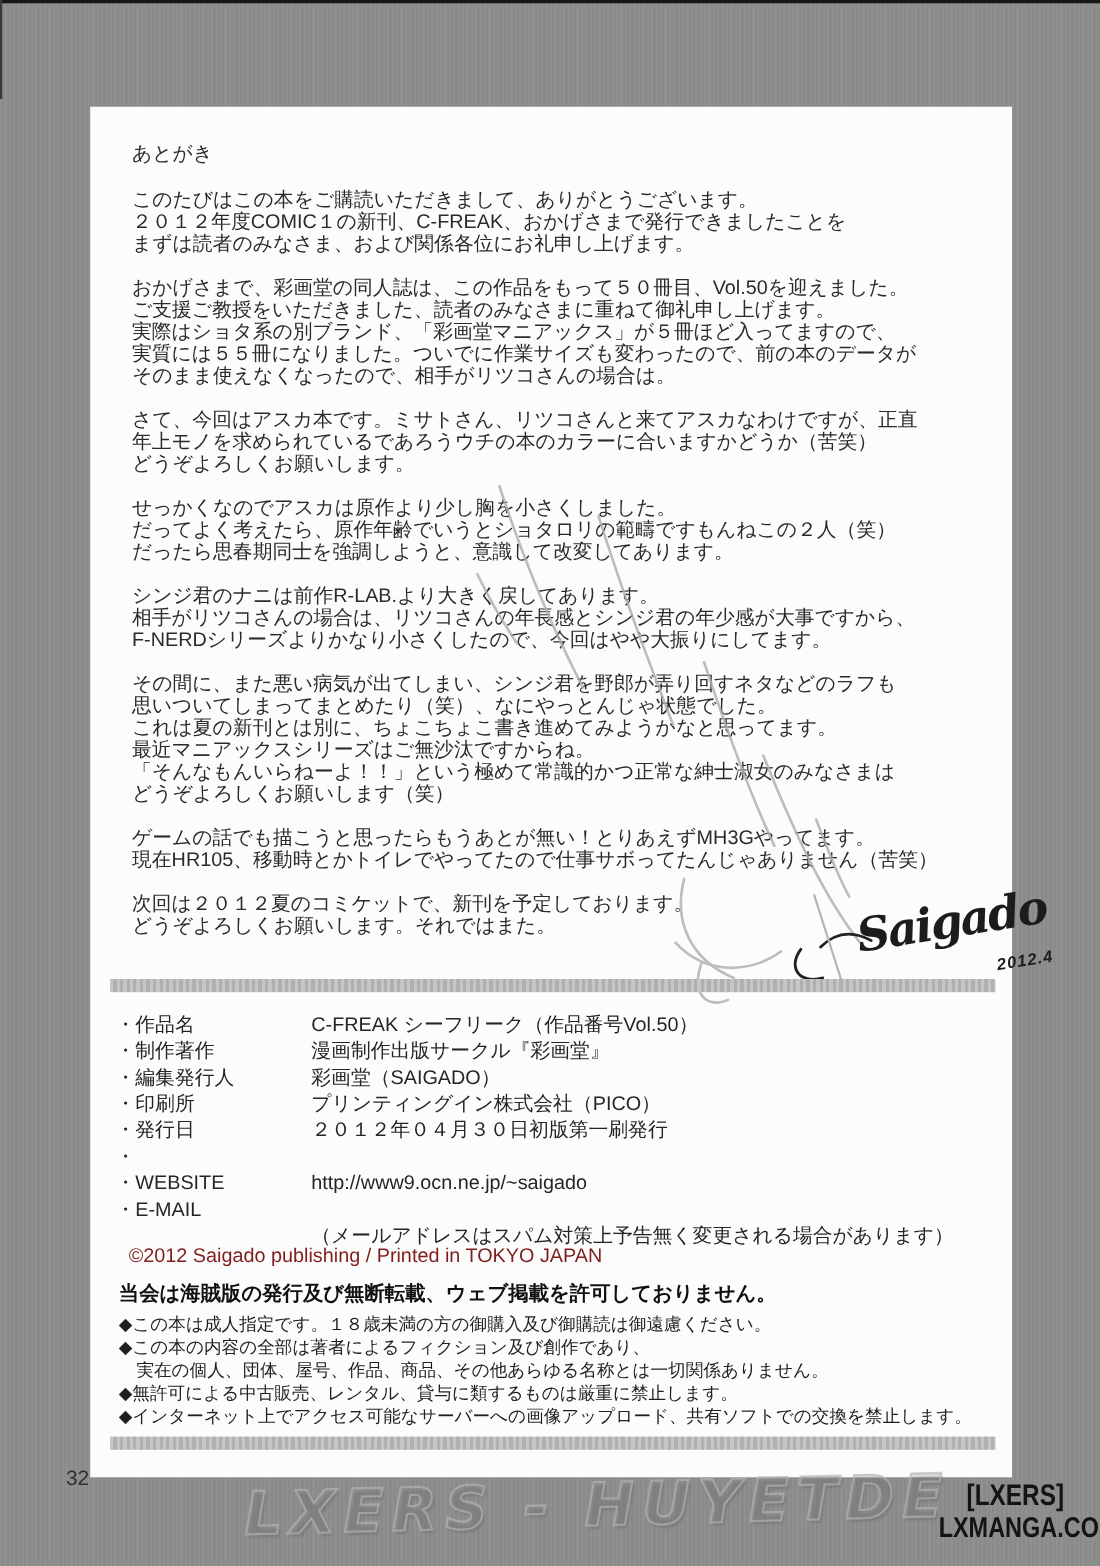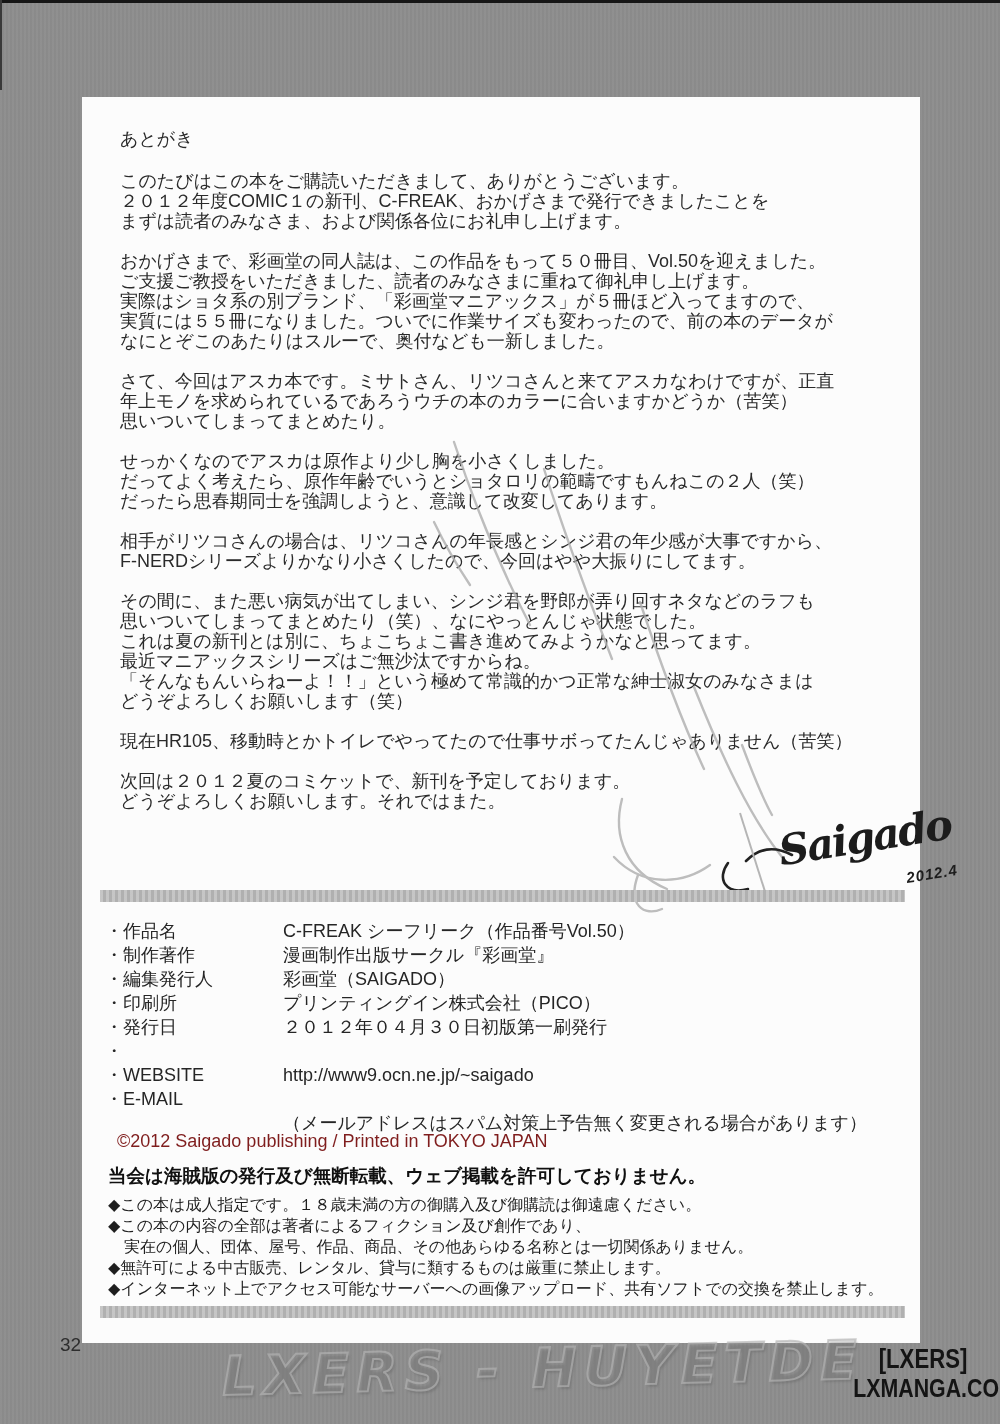--- a/index.html
+++ b/index.html
@@ -98,45 +98,47 @@
           <div class="para">
             <div class="tline">このたびはこの本をご購読いただきまして、ありがとうございます。</div>
             <div class="tline">２０１２年度COMIC１の新刊、C-FREAK、おかげさまで発行できましたことを</div>
             <div class="tline">まずは読者のみなさま、および関係各位にお礼申し上げます。</div>
           </div>
           <div class="para">
             <div class="tline">おかげさまで、彩画堂の同人誌は、この作品をもって５０冊目、Vol.50を迎えました。</div>
             <div class="tline">ご支援ご教授をいただきました、読者のみなさまに重ねて御礼申し上げます。</div>
             <div class="tline">実際はショタ系の別ブランド、「彩画堂マニアックス」が５冊ほど入ってますので、</div>
             <div class="tline">実質には５５冊になりました。ついでに作業サイズも変わったので、前の本のデータが</div>
-            <div class="tline">なにとぞこのあたりはスルーで、奥付なども一新しました。</div>
+            <div class="tline">そのまま使えなくなったので、相手がリツコさんの場合は。</div>
           </div>
           <div class="para">
             <div class="tline">さて、今回はアスカ本です。ミサトさん、リツコさんと来てアスカなわけですが、正直</div>
             <div class="tline">年上モノを求められているであろうウチの本のカラーに合いますかどうか（苦笑）</div>
-            <div class="tline">思いついてしまってまとめたり。</div>
+            <div class="tline">どうぞよろしくお願いします。</div>
           </div>
           <div class="para">
             <div class="tline">せっかくなのでアスカは原作より少し胸を小さくしました。</div>
             <div class="tline">だってよく考えたら、原作年齢でいうとショタロリの範疇ですもんねこの２人（笑）</div>
             <div class="tline">だったら思春期同士を強調しようと、意識して改変してあります。</div>
           </div>
           <div class="para">
+            <div class="tline">シンジ君のナニは前作R-LAB.より大きく戻してあります。</div>
             <div class="tline">相手がリツコさんの場合は、リツコさんの年長感とシンジ君の年少感が大事ですから、</div>
             <div class="tline">F-NERDシリーズよりかなり小さくしたので、今回はやや大振りにしてます。</div>
           </div>
           <div class="para">
             <div class="tline">その間に、また悪い病気が出てしまい、シンジ君を野郎が弄り回すネタなどのラフも</div>
             <div class="tline">思いついてしまってまとめたり（笑）、なにやっとんじゃ状態でした。</div>
             <div class="tline">これは夏の新刊とは別に、ちょこちょこ書き進めてみようかなと思ってます。</div>
             <div class="tline">最近マニアックスシリーズはご無沙汰ですからね。</div>
             <div class="tline">「そんなもんいらねーよ！！」という極めて常識的かつ正常な紳士淑女のみなさまは</div>
             <div class="tline">どうぞよろしくお願いします（笑）</div>
           </div>
           <div class="para">
+            <div class="tline">ゲームの話でも描こうと思ったらもうあとが無い！とりあえずMH3Gやってます。</div>
             <div class="tline">現在HR105、移動時とかトイレでやってたので仕事サボってたんじゃありません（苦笑）</div>
           </div>
           <div class="para">
             <div class="tline">次回は２０１２夏のコミケットで、新刊を予定しております。</div>
             <div class="tline">どうぞよろしくお願いします。それではまた。</div>
           </div>
         </div>
     </div>
 
     <svg class="wm-strokes" viewBox="0 0 838 1246" xmlns="http://www.w3.org/2000/svg">

